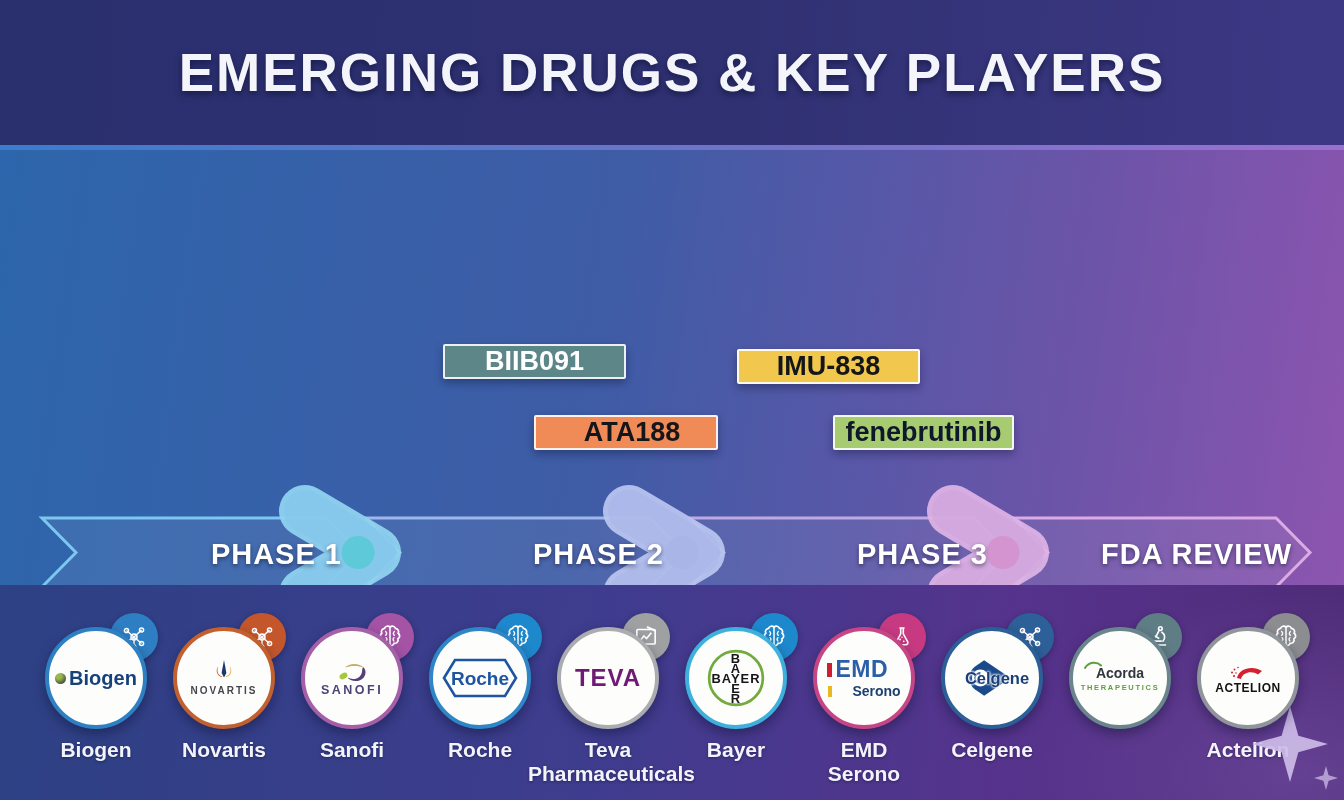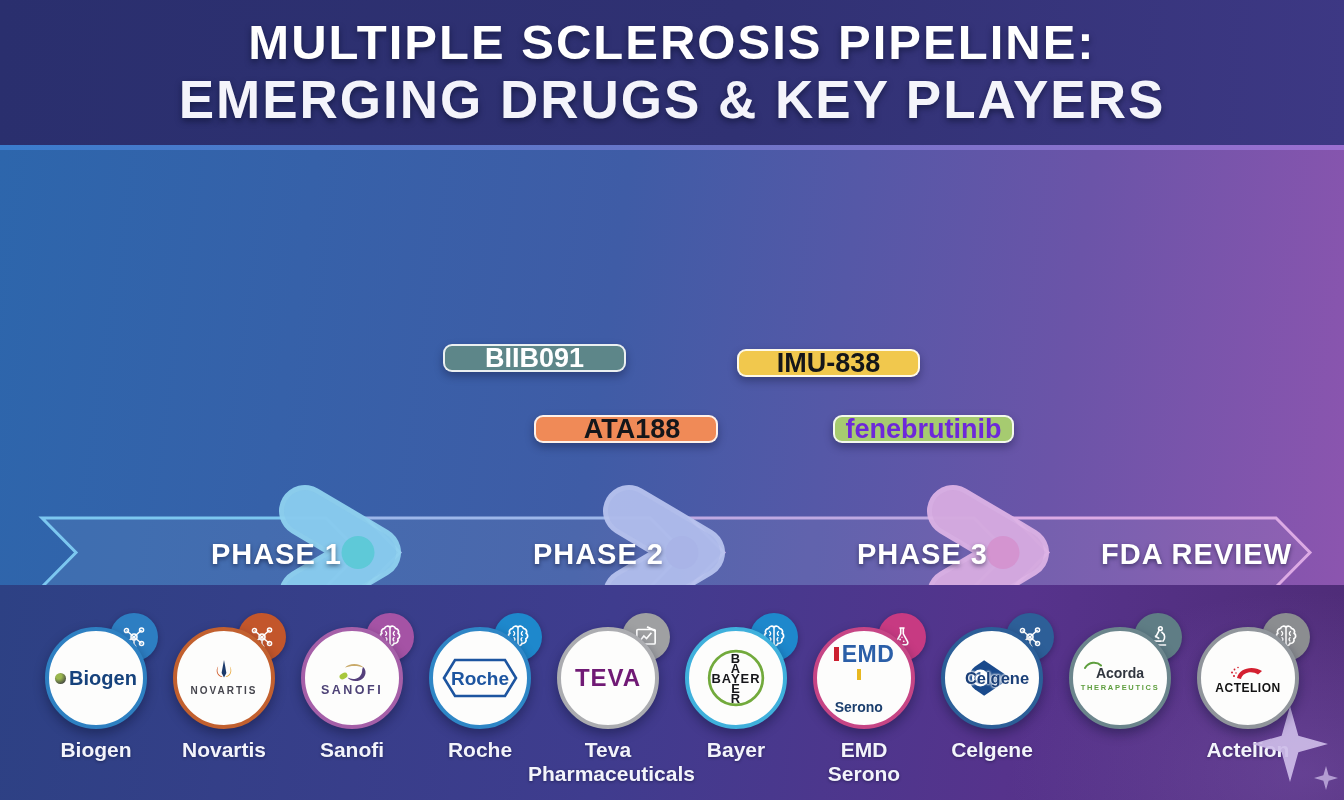--- a/index.html
+++ b/index.html
@@ -27,22 +27,22 @@
   .conn-outer{fill:none;stroke-width:52;stroke-linecap:round;stroke-linejoin:round;opacity:.95;}
   .conn-inner{fill:none;stroke-width:42;stroke-linecap:round;stroke-linejoin:round;}
 
   .phase-label{position:absolute;top:387px;height:34px;line-height:34px;
         font-size:29px;font-weight:bold;color:#ffffff;text-align:right;letter-spacing:1px;
         text-shadow:0 2px 4px rgba(8,12,40,.5);}
   .pl-1{left:50px;width:292px}.pl-2{left:392px;width:272px}
   .pl-3{left:716px;width:272px}.pl-4{left:1036px;width:256px}
 
   
-  .drug{position:absolute;height:28px;border:2px solid rgba(255,255,255,.88);
-        border-radius:9px;display:flex;align-items:center;justify-content:center;
+  .drug{position:absolute;height:35px;border:2px solid rgba(255,255,255,.88);
+        border-radius:2px;display:flex;align-items:center;justify-content:center;
         font-size:27px;font-weight:bold;box-sizing:border-box;
         box-shadow:0 4px 9px rgba(8,12,40,.35);}
   .d-biib{left:443px;top:194px;width:183px}
   .d-imu {left:737px;top:199px;width:183px}
   .d-ata {left:534px;top:265px;width:184px}
   .d-fene{left:833px;top:265px;width:181px}
   .d-sar {left:178px;top:490px;width:181px}
   .d-teme{left:543px;top:491px;width:182px}
   .d-tole{left:803px;top:491px;width:183px}
 
@@ -69,21 +69,21 @@
         background:radial-gradient(circle at 35% 30%,#9ab74e 25%,#4a4f44 75%);}
   .logo-novartis{display:flex;flex-direction:column;align-items:center;gap:1px;}
   .novartis-text{font-size:10px;font-weight:600;letter-spacing:2px;}
   .logo-sanofi{display:flex;flex-direction:column;align-items:center;}
   .sanofi-text{font-size:12.5px;font-weight:bold;letter-spacing:2.5px;margin-top:-1px;}
   .logo-teva{font-size:24px;font-weight:bold;letter-spacing:1px;}
   .logo-emd{display:flex;flex-direction:column;align-items:flex-start;line-height:1;}
   .emd-row{display:flex;align-items:center;gap:3px;}
   .emd-red{width:5px;height:14px;background:#cc2030;display:inline-block;}
   .emd-text{font-size:23px;font-weight:bold;letter-spacing:.5px;}
-  .serono-row{display:flex;align-items:center;gap:20px;margin-top:3px;margin-left:1px;flex-direction:column;}
+  .serono-row{display:flex;align-items:center;gap:20px;margin-top:3px;margin-left:1px;}
   .emd-yellow{width:4px;height:11px;background:#e8b820;display:inline-block;}
   .serono-text{font-size:14px;font-weight:bold;}
   .logo-celgene{position:relative;width:80px;height:42px;display:flex;align-items:center;justify-content:center;}
   .celgene-svg{position:absolute;left:4px;top:1px;}
   .celgene-text{position:relative;font-size:16.5px;font-weight:bold;
         text-shadow:0 0 3px #fff,0 0 3px #fff,0 0 2px #fff;margin-left:10px;}
   .logo-acorda{position:relative;display:flex;flex-direction:column;align-items:center;}
   .acorda-swoosh{position:absolute;top:-4px;left:2px;}
   .acorda-text{font-size:14px;font-weight:bold;}
   .acorda-sub{font-size:7.5px;font-weight:bold;letter-spacing:1.7px;margin-top:2px;}
@@ -96,21 +96,20 @@
         clip-path:polygon(50% 0,61% 39%,100% 50%,61% 61%,50% 100%,39% 61%,0 50%,39% 39%);}
   .sparkle-big{left:1252px;top:706px;width:76px;height:76px;}
   .sparkle-small{left:1314px;top:766px;width:24px;height:24px;opacity:.75;}
 </style>
 </head>
 <body>
 
 <div class="stage">
 
   <div class="header">
-    <div class="title1">MULTIPLE SCLEROSIS PIPELINE:</div>
     <div class="title2">EMERGING DRUGS &amp; KEY PLAYERS</div>
   </div>
   <div class="header-divider"></div>
 
   <div class="main">
 
     <svg class="pipeline" viewBox="0 0 1344 150">
 
       <path class="ribbon" d="M42,38 H326 L360,72.5 L326,107 H42 L76,72.5 Z" style="stroke: rgb(124, 199, 240);"></path>
       <path class="ribbon" d="M366,38 H650 L684,72.5 L650,107 H366 L400,72.5 Z" style="stroke: rgb(157, 183, 234);"></path>
@@ -135,21 +134,21 @@
     </svg>
 
     <div class="phase-label pl-1">PHASE 1</div>
     <div class="phase-label pl-2">PHASE 2</div>
     <div class="phase-label pl-3">PHASE 3</div>
     <div class="phase-label pl-4">FDA REVIEW</div>
 
     <div class="drug d-biib" style="background-color: rgb(93, 134, 137); color: rgb(255, 255, 255);">BIIB091</div>
     <div class="drug d-imu" style="background-color: rgb(241, 200, 77); color: rgb(20, 22, 26);">IMU-838</div>
     <div class="drug d-ata" style="background-color: rgb(240, 138, 87); color: rgb(20, 22, 26); padding-left: 12px;">ATA188</div>
-    <div class="drug d-fene" style="background-color: rgb(166, 203, 112); color: #6d28d9;">fenebrutinib</div>
+    <div class="drug d-fene" style="background-color: rgb(166, 203, 112); color: #0f172a;">fenebrutinib</div>
     <div class="drug d-sar" style="background-color: rgb(168, 86, 155); color: rgb(255, 255, 255);">SAR441344</div>
     <div class="drug d-teme" style="background-color: rgb(202, 202, 202); color: rgb(23, 25, 28);">temelimab</div>
     <div class="drug d-tole" style="background-color: rgb(115, 205, 201); color: rgb(13, 43, 42);">tolebrutinib</div>
   </div>
 
   <div class="footer">
 
     <div class="co">
       <div class="co-badge" style="background-color: rgb(45, 126, 194);">
         <svg viewBox="0 0 26 26" width="28" height="28">

